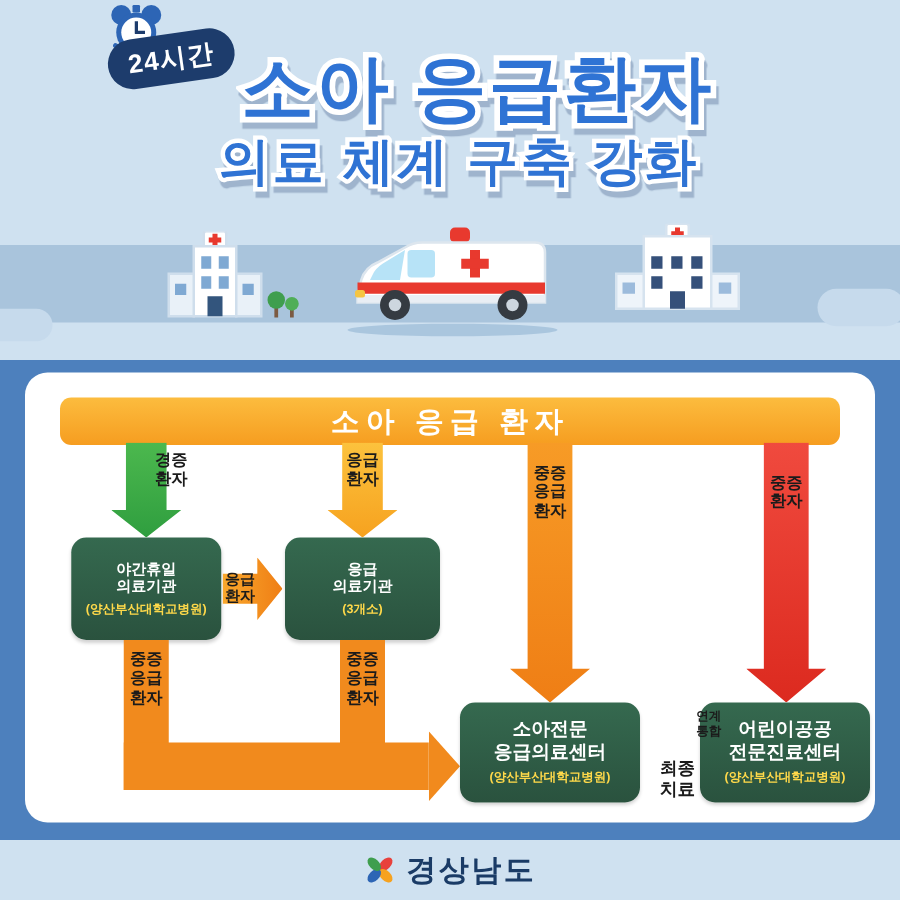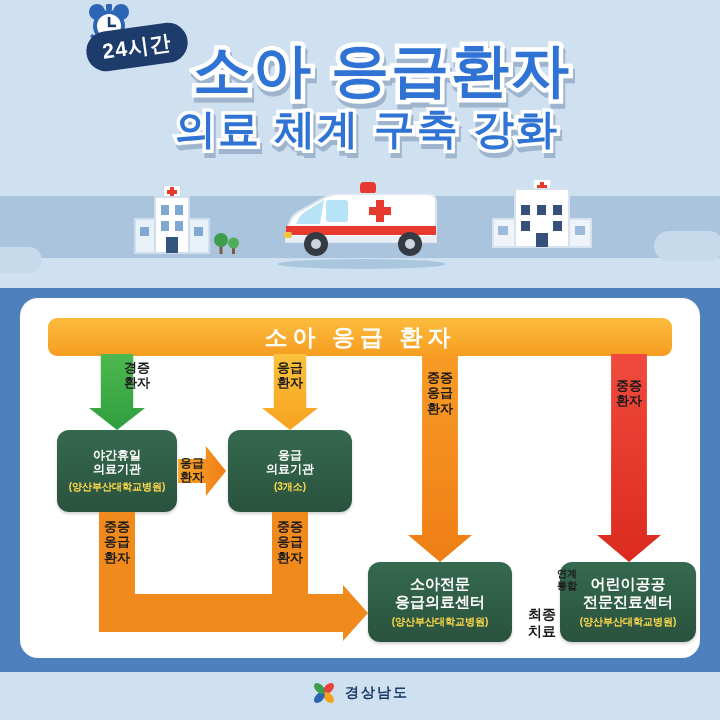--- a/index.html
+++ b/index.html
@@ -66,21 +66,21 @@
           box-shadow: 0 2px 3px rgba(0,0,0,0.18); }
   .gbox .bt { color: #ffffff; font-weight: bold; font-size: 12px; line-height: 1.2; text-align: center; white-space: pre-line; }
   .gbox .bs { color: #ffd94a; font-weight: bold; font-size: 10px; text-align: center; }
   .gbox.sm .bt { font-size: 15px; }
 
   .pre { white-space: pre-line; }
 
   
   .footer { position: absolute; left: 0; top: 680px; width: 720px; display: flex; align-items: center;
             justify-content: center; gap: 8px; z-index: 3; }
-  .footer .org { font-size: 14px; font-weight: bold; color: #1a3b66; letter-spacing: 2px; }
+  .footer .org { font-size: 24px; font-weight: bold; color: #1a3b66; letter-spacing: 2px; }
 </style>
 </head>
 <body>
 
 <div class="poster">
 
   <div class="band"></div>
   <div class="cloud r"></div>
   <div class="cloud l"></div>
   <div class="bottom-bg"></div>

